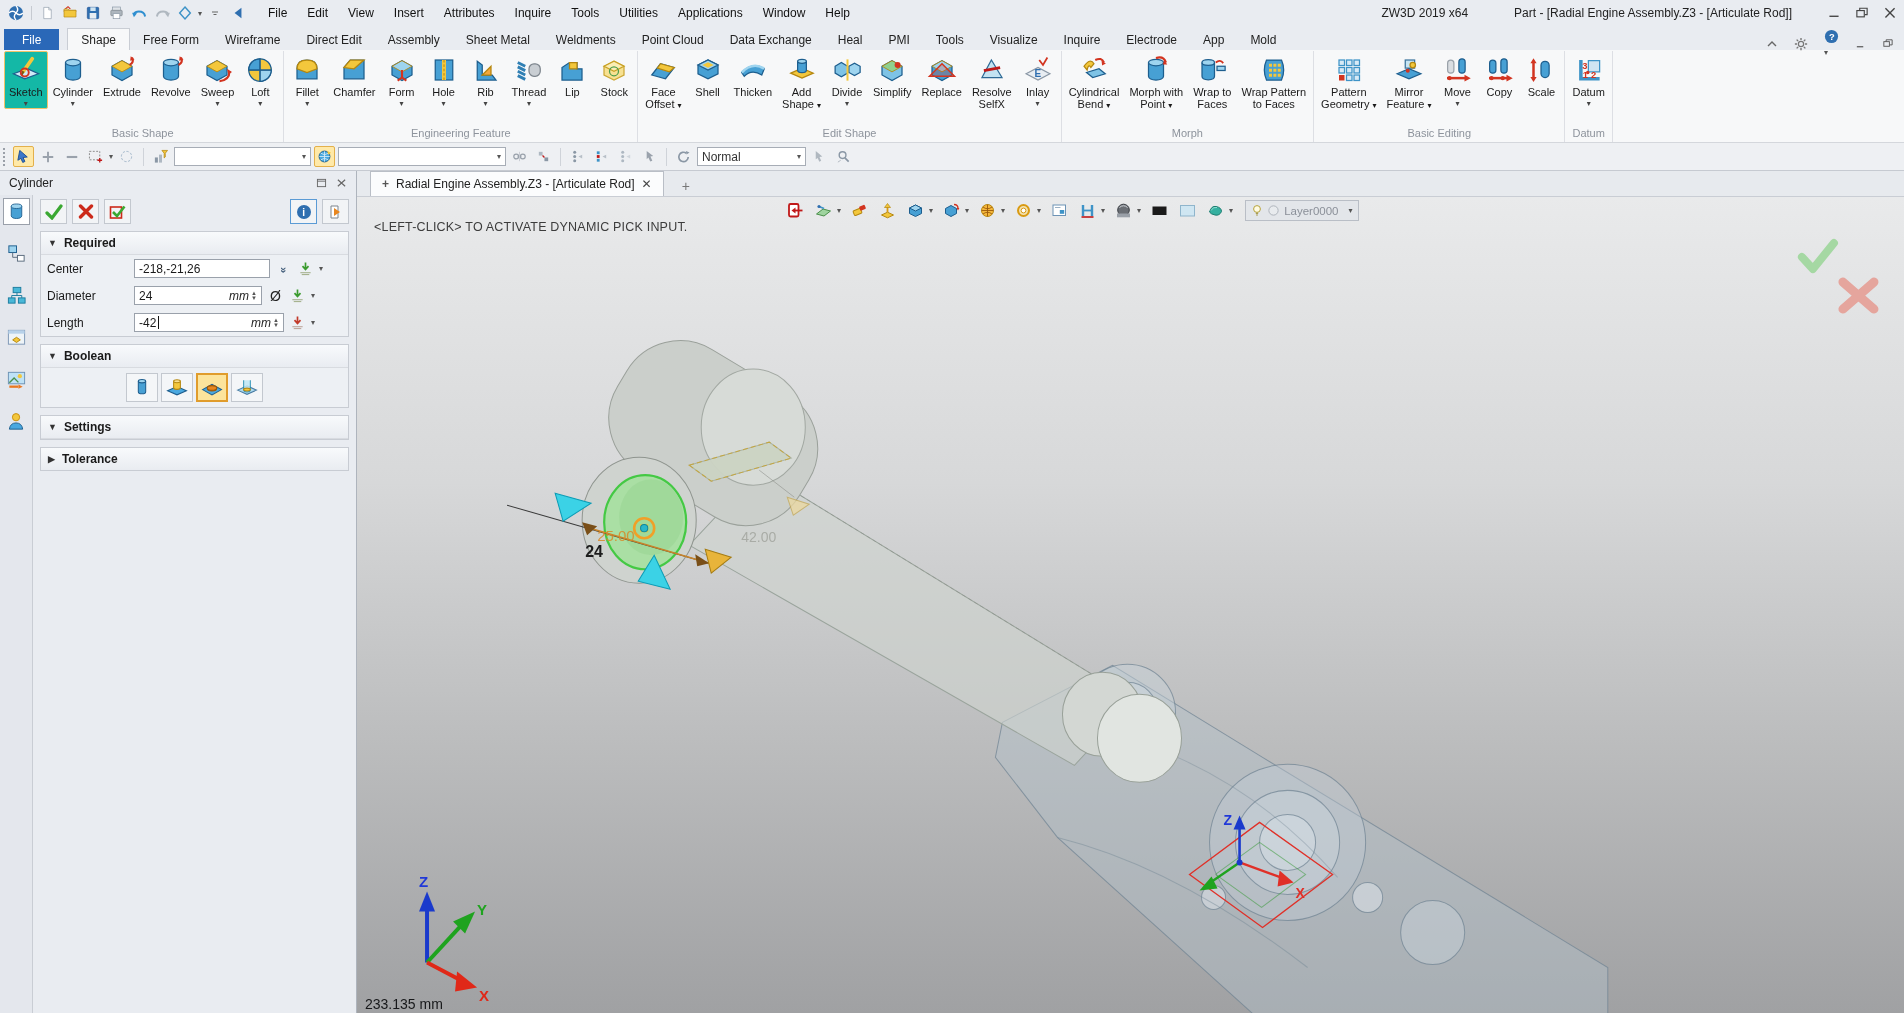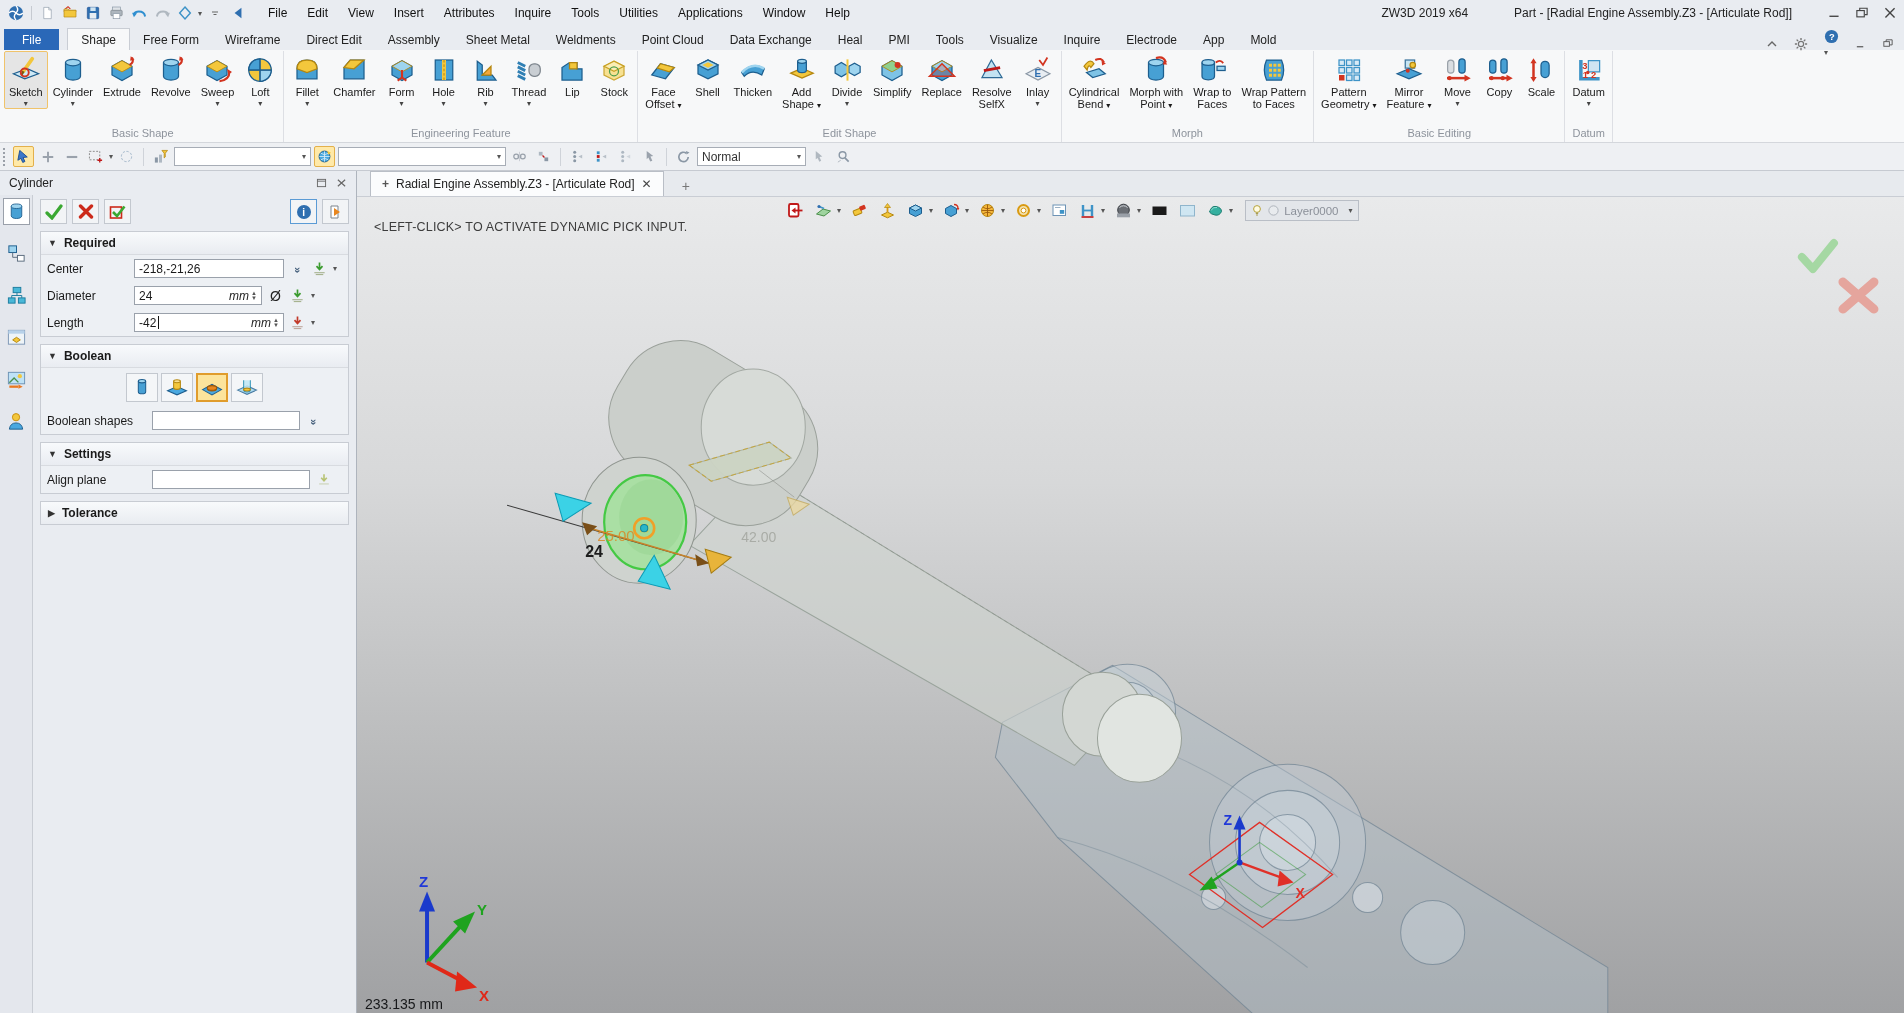--- a/index.html
+++ b/index.html
@@ -26,21 +26,21 @@
   .rtab.file { background:#2a68b8; color:#fff; margin-right:8px; padding:4px 18px 3px; }
   .rtab.active { background:#f7f8f9; border:1px solid #c9cdd4; border-bottom:none; }
   .tabrow-right { position:absolute; right:10px; top:3px; display:flex; gap:16px; align-items:center; color:#555; }
 
   
   .ribbon { height:93px; background:#f7f8f9; border-bottom:1px solid #d4d7dc; display:flex; padding:1px 2px 0; flex:0 0 auto; }
   .rgroup { display:flex; flex-direction:column; border-right:1px solid #dddfe4; padding:0 2px; }
   .rgroup.filler { border-right:none; flex:1; }
   .rbtns { display:flex; flex:1; align-items:flex-start; }
   .rbtn { display:flex; flex-direction:column; align-items:center; padding:2px 4px 0; min-width:42px; font-size:11px; color:#1a1a1a; cursor:default; border:1px solid transparent; }
-  .rbtn.hl { background:#e5e5e5; border-color:#f0c36a; border-radius:2px; }
+  .rbtn.hl { background:#14b8a6; border-color:#f0c36a; border-radius:2px; }
   .ricon { height:32px; display:flex; align-items:center; justify-content:center; }
   .ricon svg { width:30px; height:30px; }
   .rlabel { line-height:12px; text-align:center; white-space:nowrap; }
   .rdrop { font-size:8px; color:#444; line-height:8px; margin-top:2px; }
   .glabel { text-align:center; font-size:11px; color:#8d939c; padding:1px 4px 3px; white-space:nowrap; }
 
   
   .datool { height:28px; background:#eef0f3; border-bottom:1px solid #c6cad1; display:flex; align-items:center; gap:3px; padding:0 3px; flex:0 0 auto; }
   .dgrip { width:5px; height:18px; border-left:2px dotted #9aa0a8; margin-right:2px; }
   .dicon { width:21px; height:21px; display:flex; align-items:center; justify-content:center; color:#8a97a5; border:1px solid transparent; }
@@ -890,21 +890,21 @@
               </span>
           </div>
 
           <div class="psec">
             <div class="psec-h">
                 <span class="tri">▼</span>
                 <span>Required</span>
               </div>
             <div class="prow">
               <span class="plabel">Center</span>
-              <div class="pinput" style="width:150px">
+              <div class="pinput" style="width:136px">
                   <span class="val">-218,-21,26</span>
                 </div>
               <span class="ticon chevdd">»</span>
               <span class="ticon">
                   <svg width="15" height="15" viewBox="0 0 16 16">
                     <path d="M8 1.5v7M4.8 5.5L8 9l3.2-3.5" fill="none" stroke="#3a9b2e" stroke-width="1.8"></path>
                     <path d="M2.5 12.5h11M4 14.5h8" stroke="#9aa87d"></path>
                   </svg>
                 </span>
               <span class="tinycaret">▾</span>
@@ -976,46 +976,27 @@
                   </svg>
                 </span>
                 <span class="bbtn">
                   <svg viewBox="0 0 22 20">
                     <polygon points="2,12.5 11,8.5 20,12.5 11,16.5" fill="#9ed4ef" stroke="#1d5e8e" opacity=".8"></polygon>
                     <path d="M7.8 3v9.5c0 1 1.4 1.7 3.2 1.7s3.2-.7 3.2-1.7V3" fill="#bfe7f6" stroke="#1d8ab0" opacity=".85"></path>
                     <ellipse cx="11" cy="12" rx="3.2" ry="1.4" fill="#f3c73c" stroke="#b5870f"></ellipse>
                   </svg>
                 </span>
               </div>
-            <div class="prow">
-              <span class="plabel" style="width:100px">Boolean shapes</span>
-              <div class="pinput" style="width:148px">
-                  <span class="val"></span>
-                </div>
-              <span class="ticon chevdd">»</span>
-            </div>
           </div>
 
           <div class="psec">
             <div class="psec-h">
                 <span class="tri">▼</span>
                 <span>Settings</span>
               </div>
-            <div class="prow">
-              <span class="plabel" style="width:100px">Align plane</span>
-              <div class="pinput" style="width:158px">
-                  <span class="val"></span>
-                </div>
-              <span class="ticon">
-                  <svg width="14" height="14" viewBox="0 0 16 16" opacity=".65">
-                    <path d="M8 1.5v7M4.8 5.5L8 9l3.2-3.5" fill="none" stroke="#9bab2e" stroke-width="1.8"></path>
-                    <path d="M2.5 12.5h11" stroke="#aab87d"></path>
-                  </svg>
-                </span>
-            </div>
           </div>
 
           <div class="psec">
             <div class="psec-h" style="border-bottom:none">
                 <span class="tri">▶</span>
                 <span>Tolerance</span>
               </div>
           </div>
         </div>
       </div>

